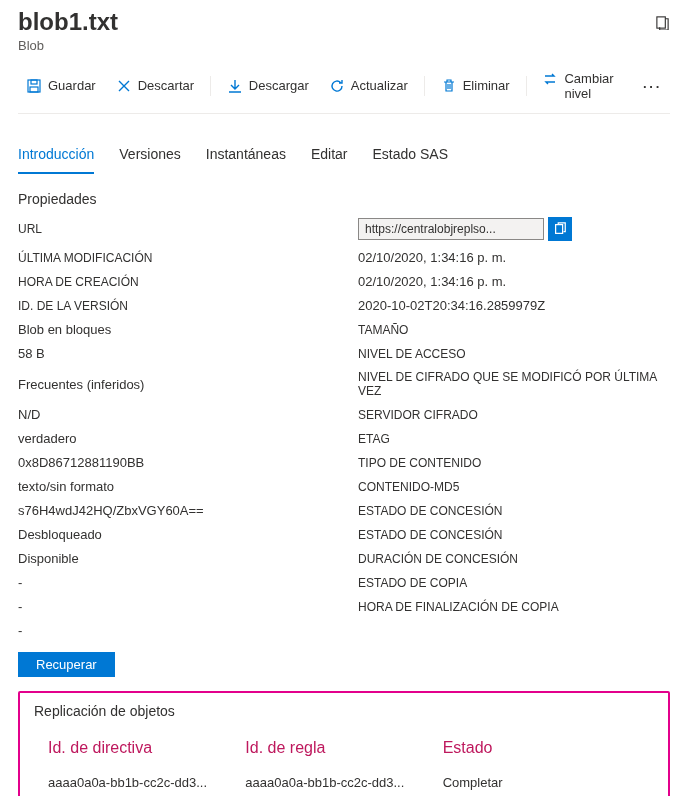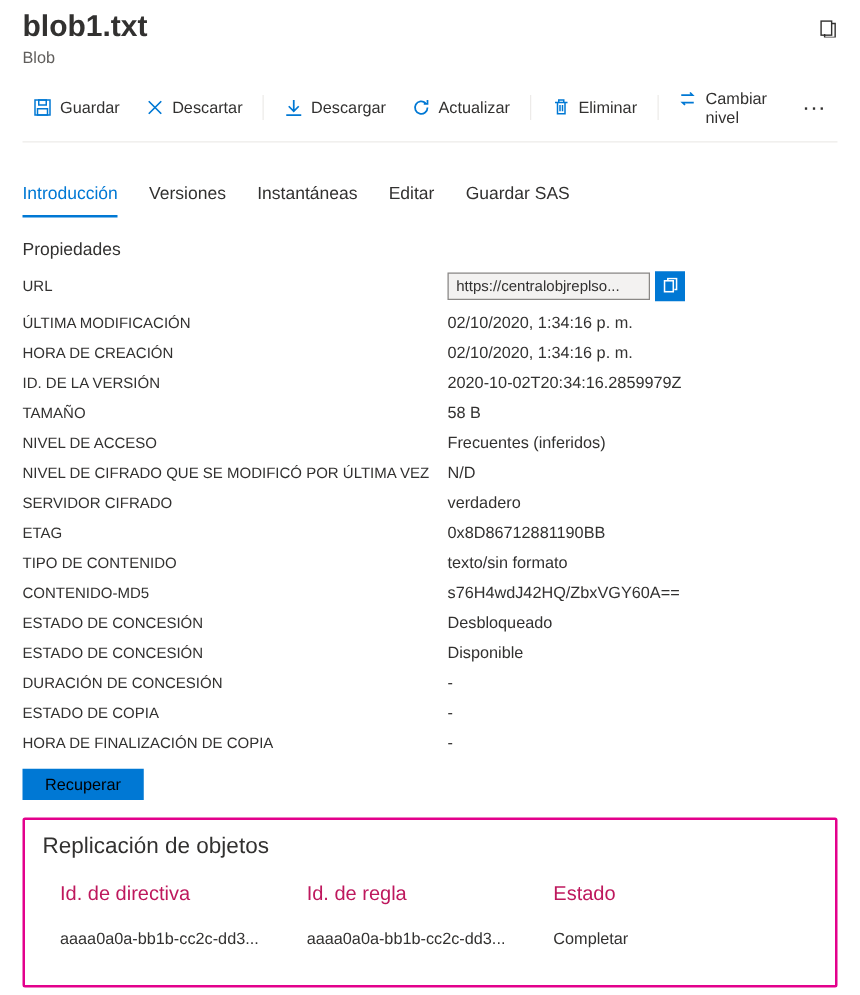--- a/index.html
+++ b/index.html
@@ -54,52 +54,52 @@
   .tab.active { color: #0078d4; border-bottom-color: #0078d4; font-weight:400; }
 
   .section-title { margin: 16px 0 10px 0; font-size: 14px; }
 
   .props { display: grid; grid-template-columns: 340px 1fr; row-gap: 9px; align-items: center; }
   .prop-label { font-size: 12px; color: #323130; text-transform: none; }
   .prop-value { font-size: 13px; color: #323130; }
 
   .url-row { display:flex; align-items:center; gap:4px; }
   .url-box {
-    width: 162px;
+    width: 186px;
     border:1px solid #8a8886;
     background:#f3f2f1;
     padding: 3px 6px;
     font-size:12px;
     color:#323130;
     white-space:nowrap; overflow:hidden; text-overflow:ellipsis;
   }
   .copy-btn {
     width: 24px; height:24px;
     background:#0078d4;
     display:inline-flex; align-items:center; justify-content:center;
     cursor:pointer;
   }
 
   .primary-btn {
     display:inline-block;
     background:#0078d4;
-    color:#000000;
+    color:#ffffff;
     padding: 5px 18px;
     font-size:13px;
     cursor:pointer;
     margin-top: 14px;
   }
 
   .highlight-box {
     border: 2px solid #e3008c;
     border-radius: 2px;
     padding: 10px 14px 18px 14px;
     margin-top: 14px;
   }
-  .rep-title { font-size:18px; margin-bottom: 14px; }
+  .rep-title { font-size:14px; margin-bottom: 14px; }
   .rep-table { width:100%; }
   .rep-head, .rep-row { display:grid; grid-template-columns: 1fr 1fr 1fr; }
   .rep-head { font-size:16px; color:#be185d; padding: 6px 14px; }
   .rep-row { font-size:13px; padding: 12px 14px; }
   .rep-cell { white-space:nowrap; overflow:hidden; text-overflow:ellipsis; padding-right:12px; }
 
   svg { display:block; }
 </style>
 </head>
 <body>
@@ -172,21 +172,21 @@
       <span>Cambiar nivel</span>
     </div>
     <div class="more">···</div>
   </div>
 
   <div class="tabs">
     <div class="tab active">Introducción</div>
     <div class="tab">Versiones</div>
     <div class="tab">Instantáneas</div>
     <div class="tab">Editar</div>
-    <div class="tab">Guardar SAS</div>
+    <div class="tab">Estado SAS</div>
   </div>
 
   <div class="section-title">Propiedades</div>
 
   <div class="props">
     <div class="prop-label">URL</div>
     <div class="prop-value">
       <div class="url-row">
         <div class="url-box">https://centralobjreplso...</div>
         <div class="copy-btn">
@@ -202,20 +202,21 @@
 
     <div class="prop-label">ÚLTIMA MODIFICACIÓN</div>
     <div class="prop-value">02/10/2020, 1:34:16 p. m.</div>
 
     <div class="prop-label">HORA DE CREACIÓN</div>
     <div class="prop-value">02/10/2020, 1:34:16 p. m.</div>
 
     <div class="prop-label">ID. DE LA VERSIÓN</div>
     <div class="prop-value">2020-10-02T20:34:16.2859979Z</div>
 
+    <div class="prop-value">Blob en bloques</div>
 
     <div class="prop-label">TAMAÑO</div>
     <div class="prop-value">58 B</div>
 
     <div class="prop-label">NIVEL DE ACCESO</div>
     <div class="prop-value">Frecuentes (inferidos)</div>
 
     <div class="prop-label">NIVEL DE CIFRADO QUE SE MODIFICÓ POR ÚLTIMA VEZ</div>
     <div class="prop-value">N/D</div>
 

